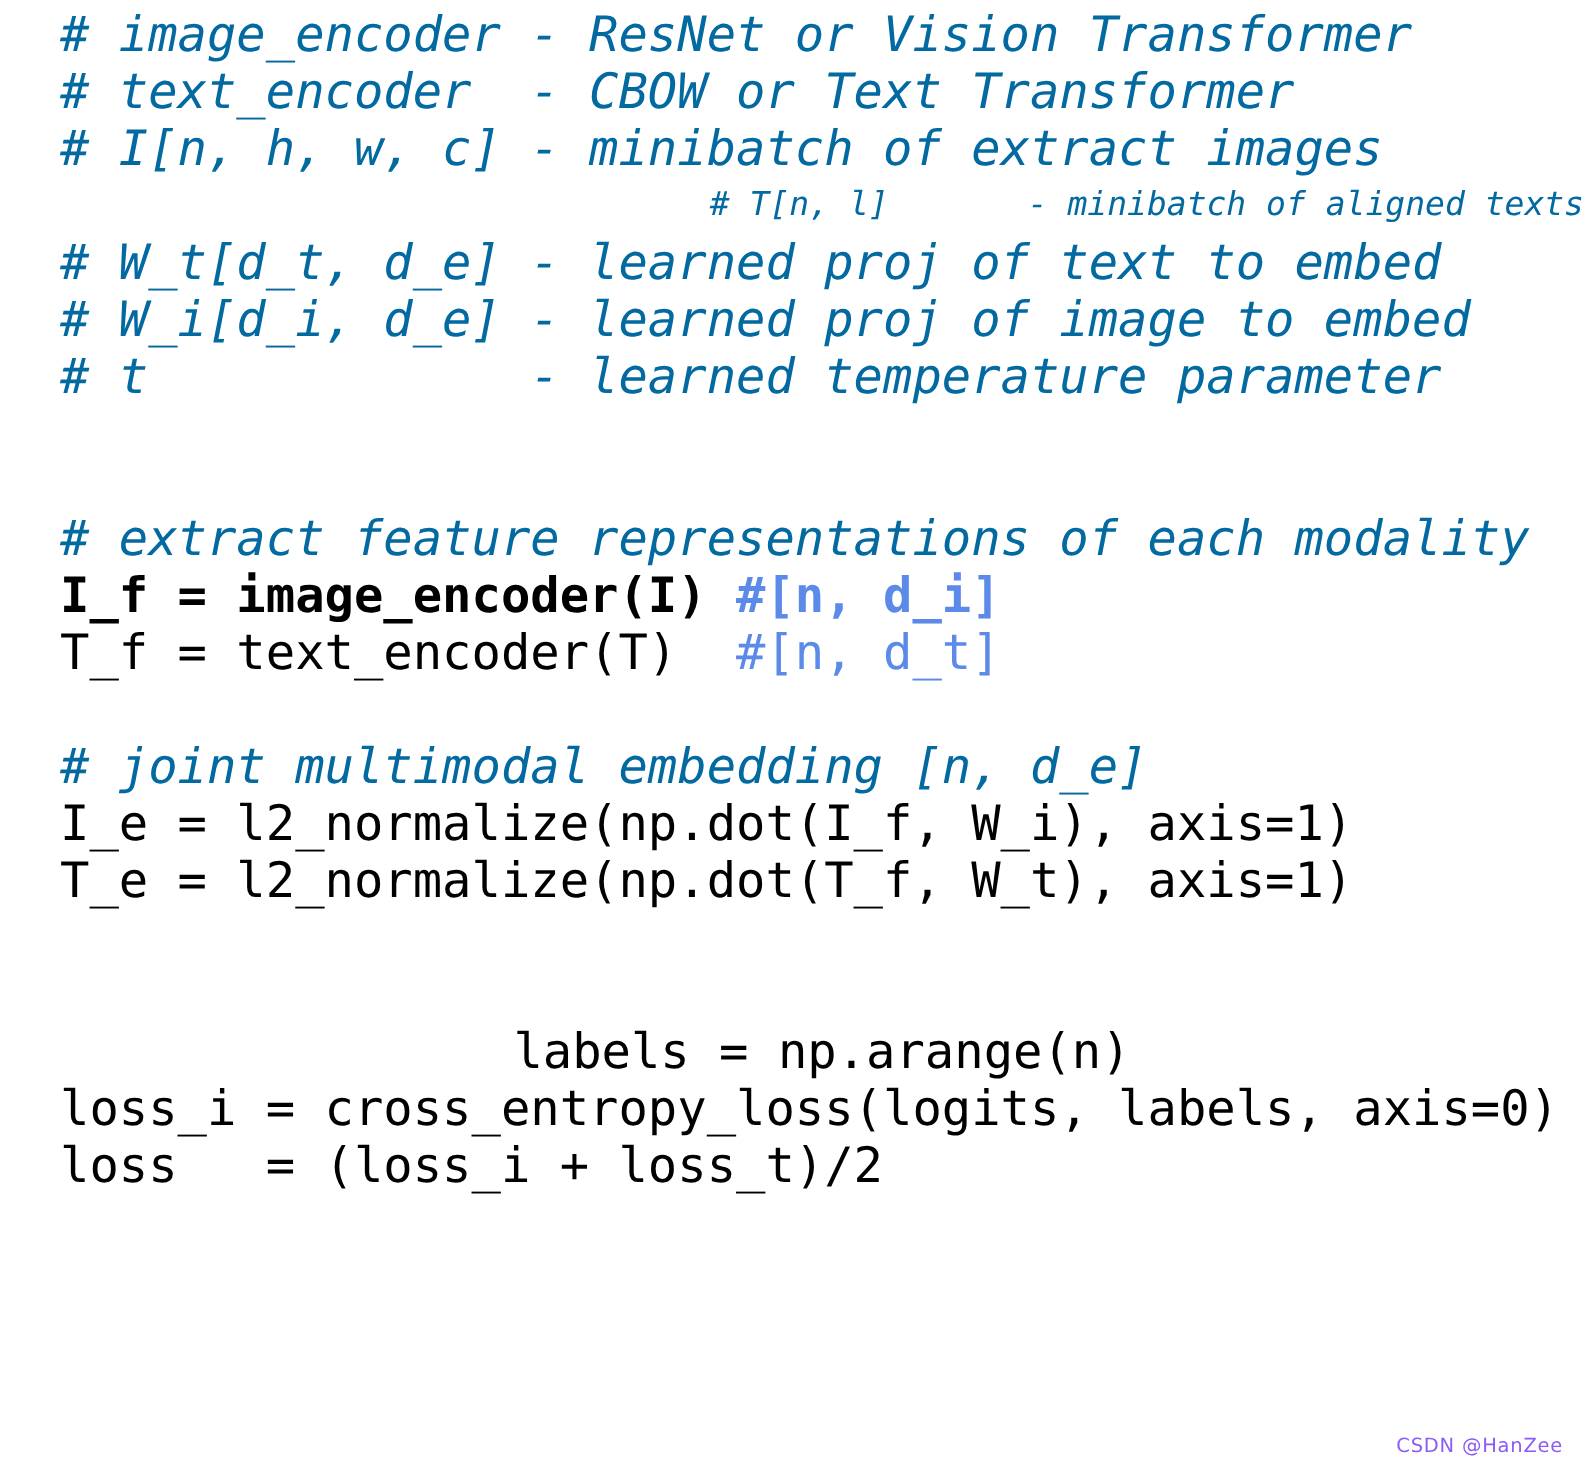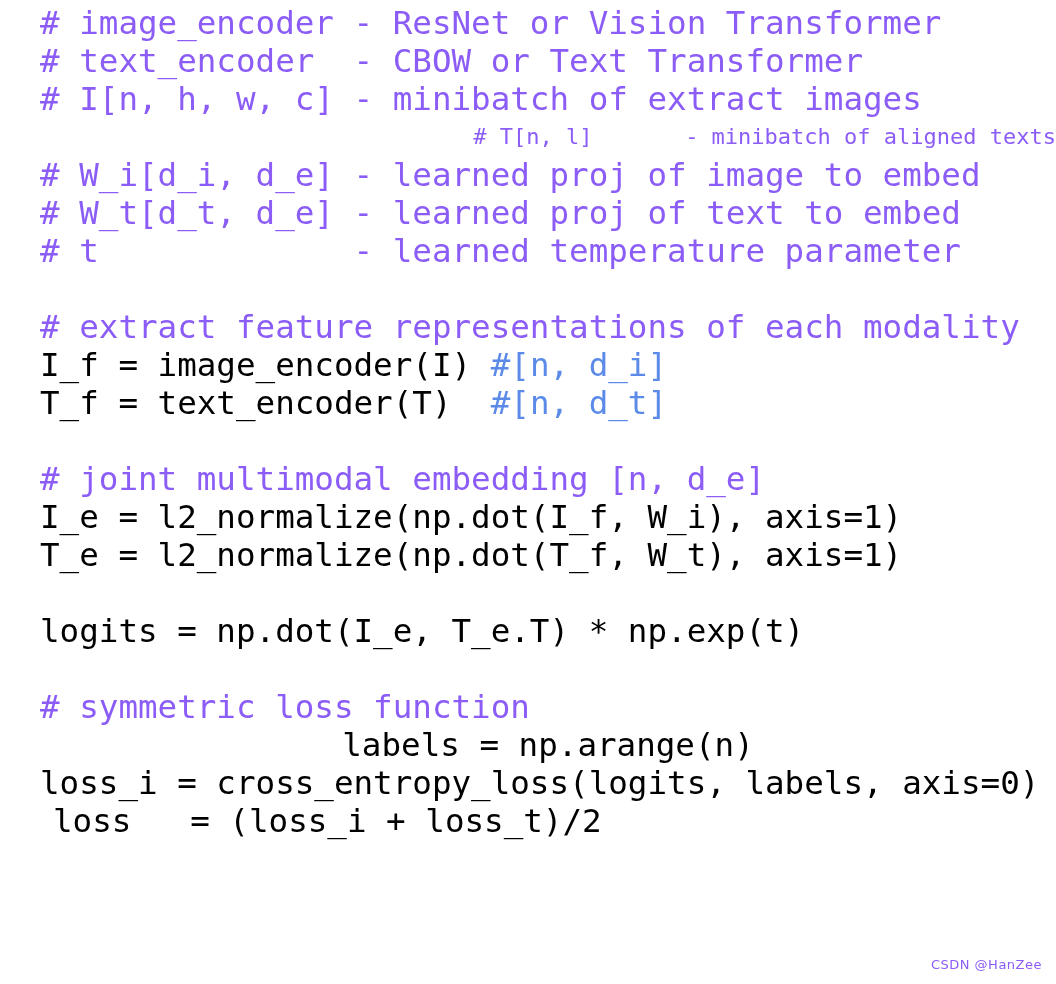--- a/index.html
+++ b/index.html
@@ -25,21 +25,22 @@
   .code-line {
     font-family: "DejaVu Sans Mono", "Liberation Mono", monospace;
     font-size: 26.5px;
     line-height: 38px;
     height: 38px;
     white-space: pre;
     letter-spacing: 0px;
     color: #000000;
   }
   .code-line.comment {
-    color: #8b5cf6;
+    color: #0369a1;
+    font-style: italic;
   }
   .code-line.blank {
     color: transparent;
   }
   .tok-code { color: #000000; }
   .tok-comment { color: #5b8ae8; }
   #watermark {
     position: absolute;
     right: 14px;
     bottom: 12px;
@@ -51,33 +52,31 @@
   }
 </style>
 </head>
 <body>
 
 <div id="code-block">
     <div class="code-line comment" style="font-size: 32.5684px;"># image_encoder - ResNet or Vision Transformer</div>
     <div class="code-line comment" style="font-size: 32.5684px;"># text_encoder  - CBOW or Text Transformer</div>
     <div class="code-line comment" style="font-size: 32.5684px;"># I[n, h, w, c] - minibatch of extract images</div>
     <div class="code-line comment" style="font-size: 22px; text-align: right;"># T[n, l]       - minibatch of aligned texts</div>
+    <div class="code-line comment" style="font-size: 32.5684px;"># W_t[d_t, d_e] - learned proj of text to embed</div>
     <div class="code-line comment" style="font-size: 32.5684px;"># W_i[d_i, d_e] - learned proj of image to embed</div>
-    <div class="code-line comment" style="font-size: 32.5684px;"># W_t[d_t, d_e] - learned proj of text to embed</div>
     <div class="code-line comment" style="font-size: 32.5684px;"># t             - learned temperature parameter</div>
     <div class="code-line blank" style="font-size: 32.5684px;">&nbsp;</div>
-    <div class="code-line comment" style="font-size: 32.5684px;"># extract feature representations of each modality</div>
-    <div class="code-line" style="font-size: 32.5684px;"><span class="tok-code">I_f = image_encoder(I) </span><span class="tok-comment">#[n, d_i]</span></div>
+    <div class="code-line comment" style="font-size: 32.5684px; margin-top: 32px;"># extract feature representations of each modality</div>
+    <div class="code-line" style="font-size: 32.5684px; font-weight: bold;"><span class="tok-code">I_f = image_encoder(I) </span><span class="tok-comment">#[n, d_i]</span></div>
     <div class="code-line" style="font-size: 32.5684px;"><span class="tok-code">T_f = text_encoder(T)  </span><span class="tok-comment">#[n, d_t]</span></div>
     <div class="code-line blank" style="font-size: 32.5684px;">&nbsp;</div>
     <div class="code-line comment" style="font-size: 32.5684px;"># joint multimodal embedding [n, d_e]</div>
     <div class="code-line" style="font-size: 32.5684px;">I_e = l2_normalize(np.dot(I_f, W_i), axis=1)</div>
     <div class="code-line" style="font-size: 32.5684px;">T_e = l2_normalize(np.dot(T_f, W_t), axis=1)</div>
     <div class="code-line blank" style="font-size: 32.5684px;">&nbsp;</div>
-    <div class="code-line" style="font-size: 32.5684px;">logits = np.dot(I_e, T_e.T) * np.exp(t)</div>
     <div class="code-line blank" style="font-size: 32.5684px;">&nbsp;</div>
-    <div class="code-line comment" style="font-size: 32.5684px;"># symmetric loss function</div>
     <div class="code-line" style="font-size: 32.5684px; text-align: center;">labels = np.arange(n)</div>
     <div class="code-line" style="font-size: 32.5684px;">loss_i = cross_entropy_loss(logits, labels, axis=0)</div>
-    <div class="code-line" style="font-size: 32.5684px; margin-left: 13px;">loss   = (loss_i + loss_t)/2</div>
+    <div class="code-line" style="font-size: 32.5684px;">loss   = (loss_i + loss_t)/2</div>
   </div>
 
 <div id="watermark">CSDN @HanZee</div>
 
 </body></html>

